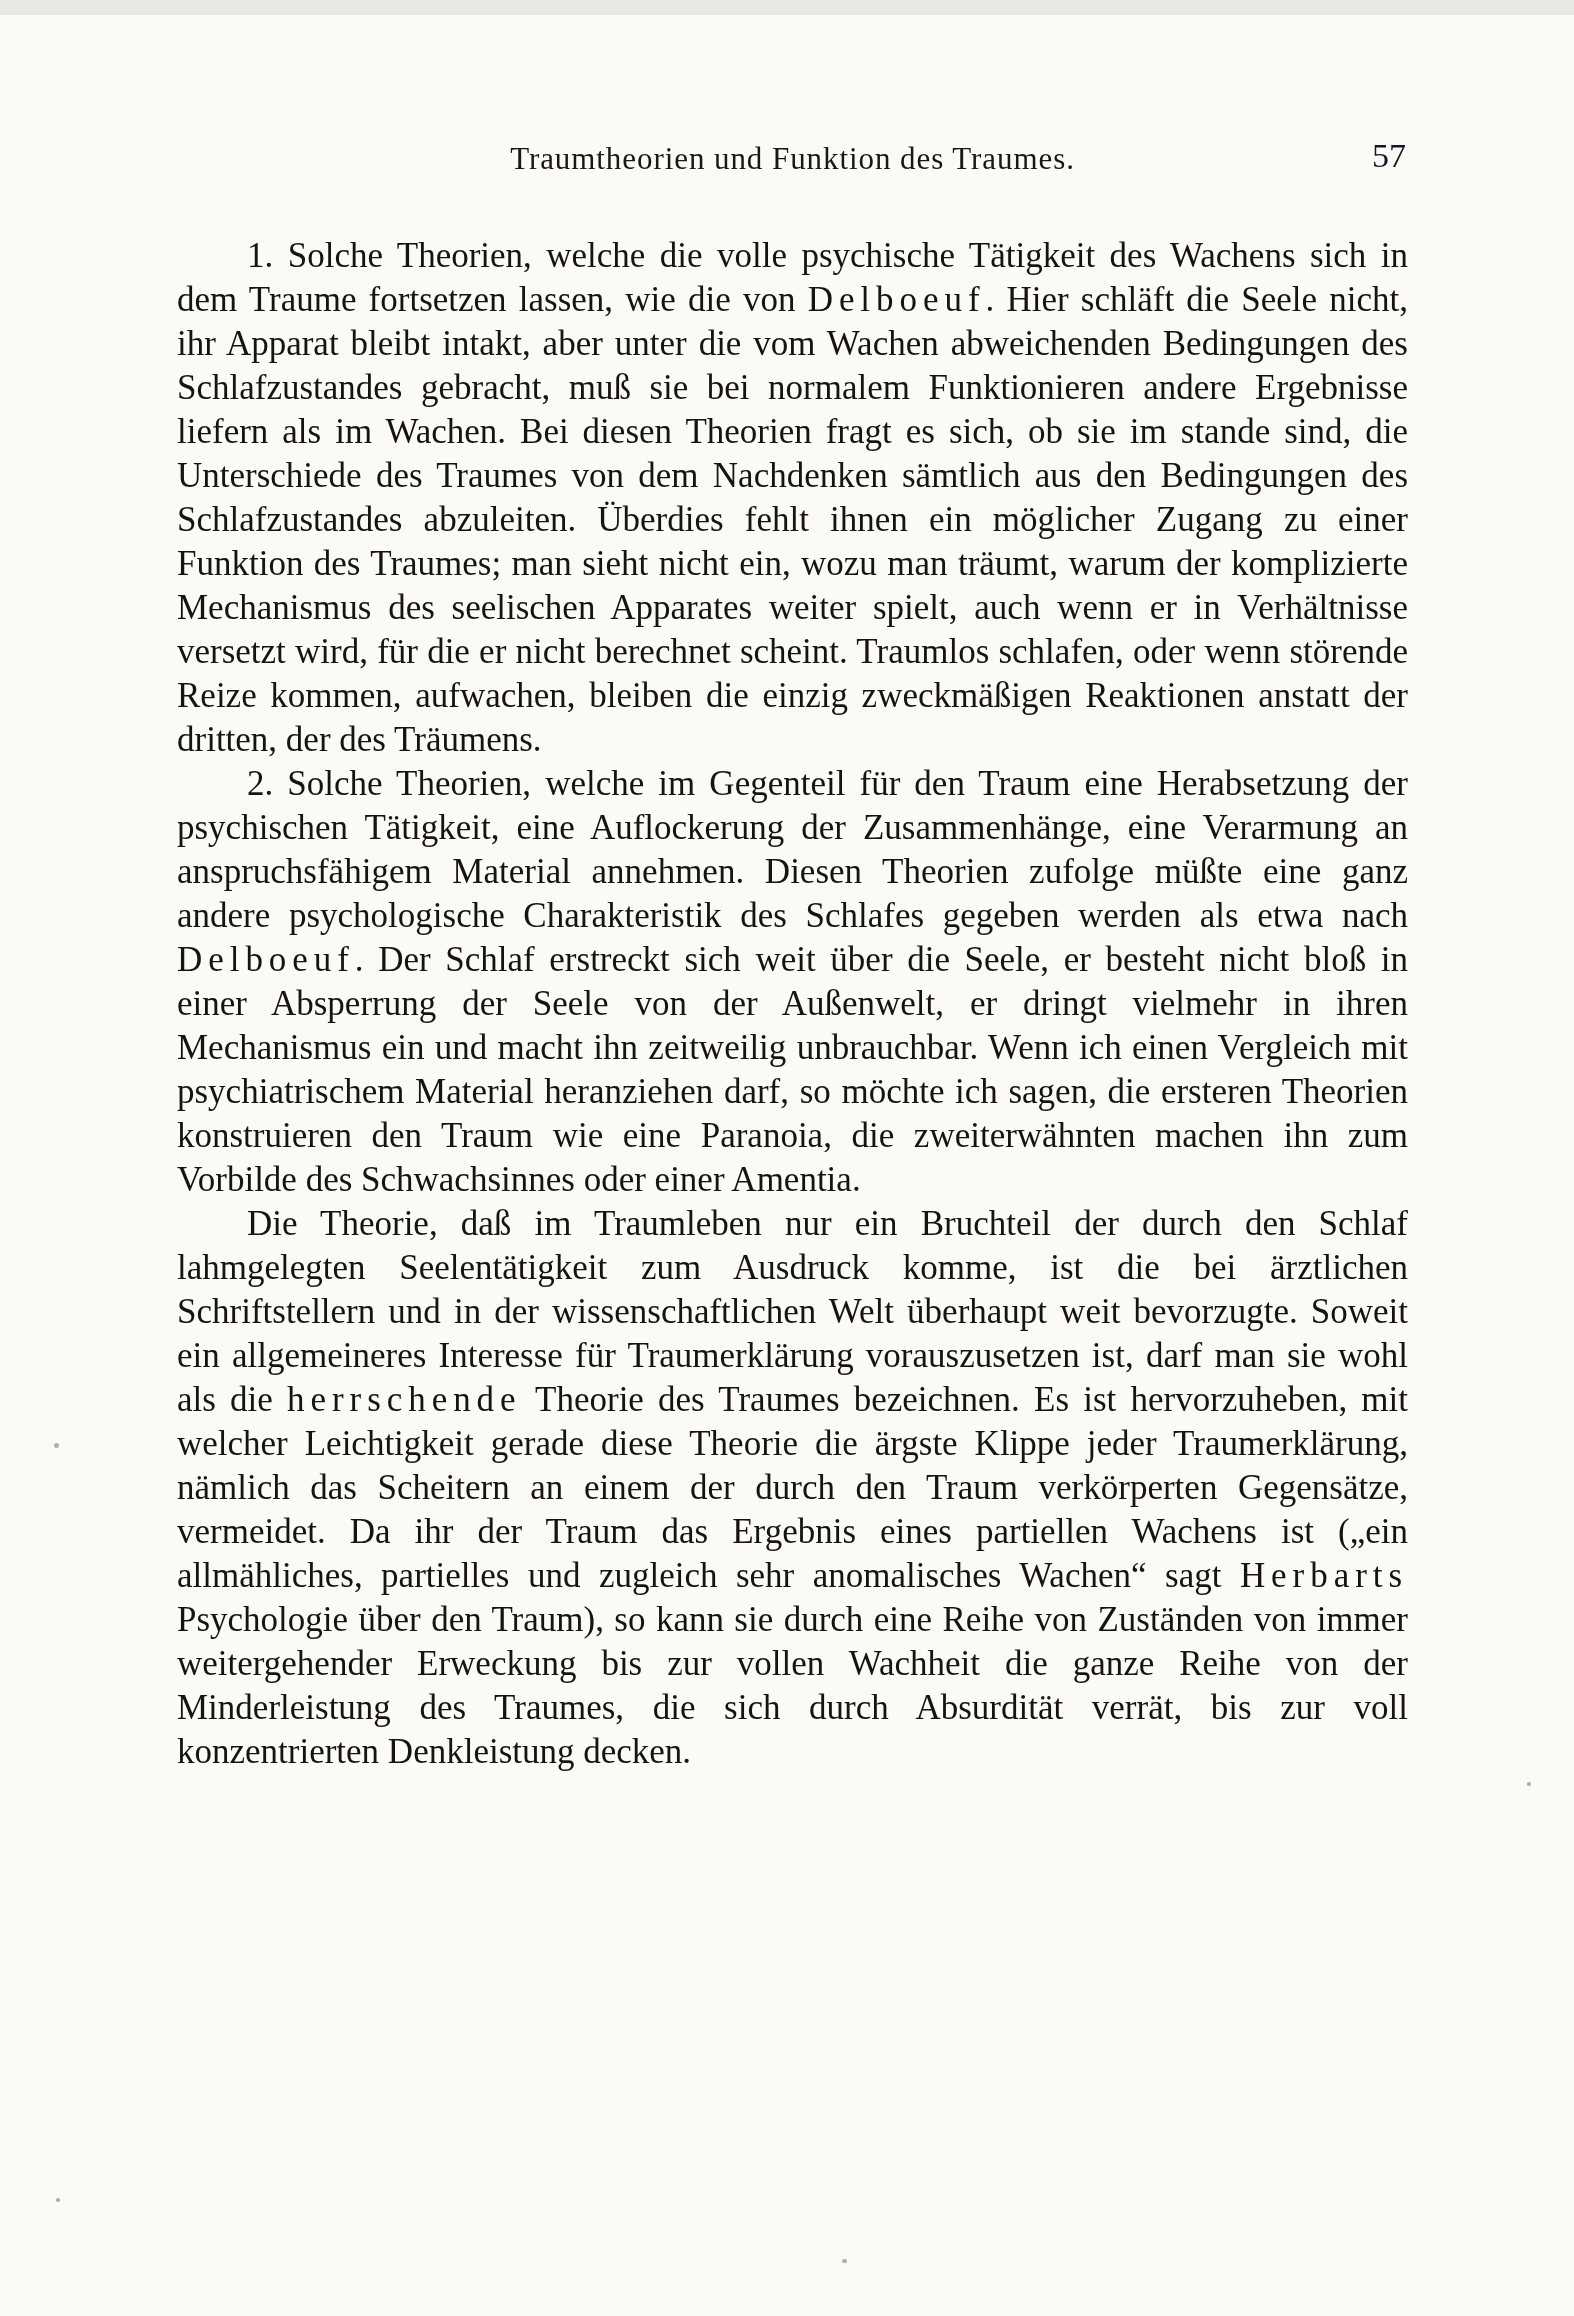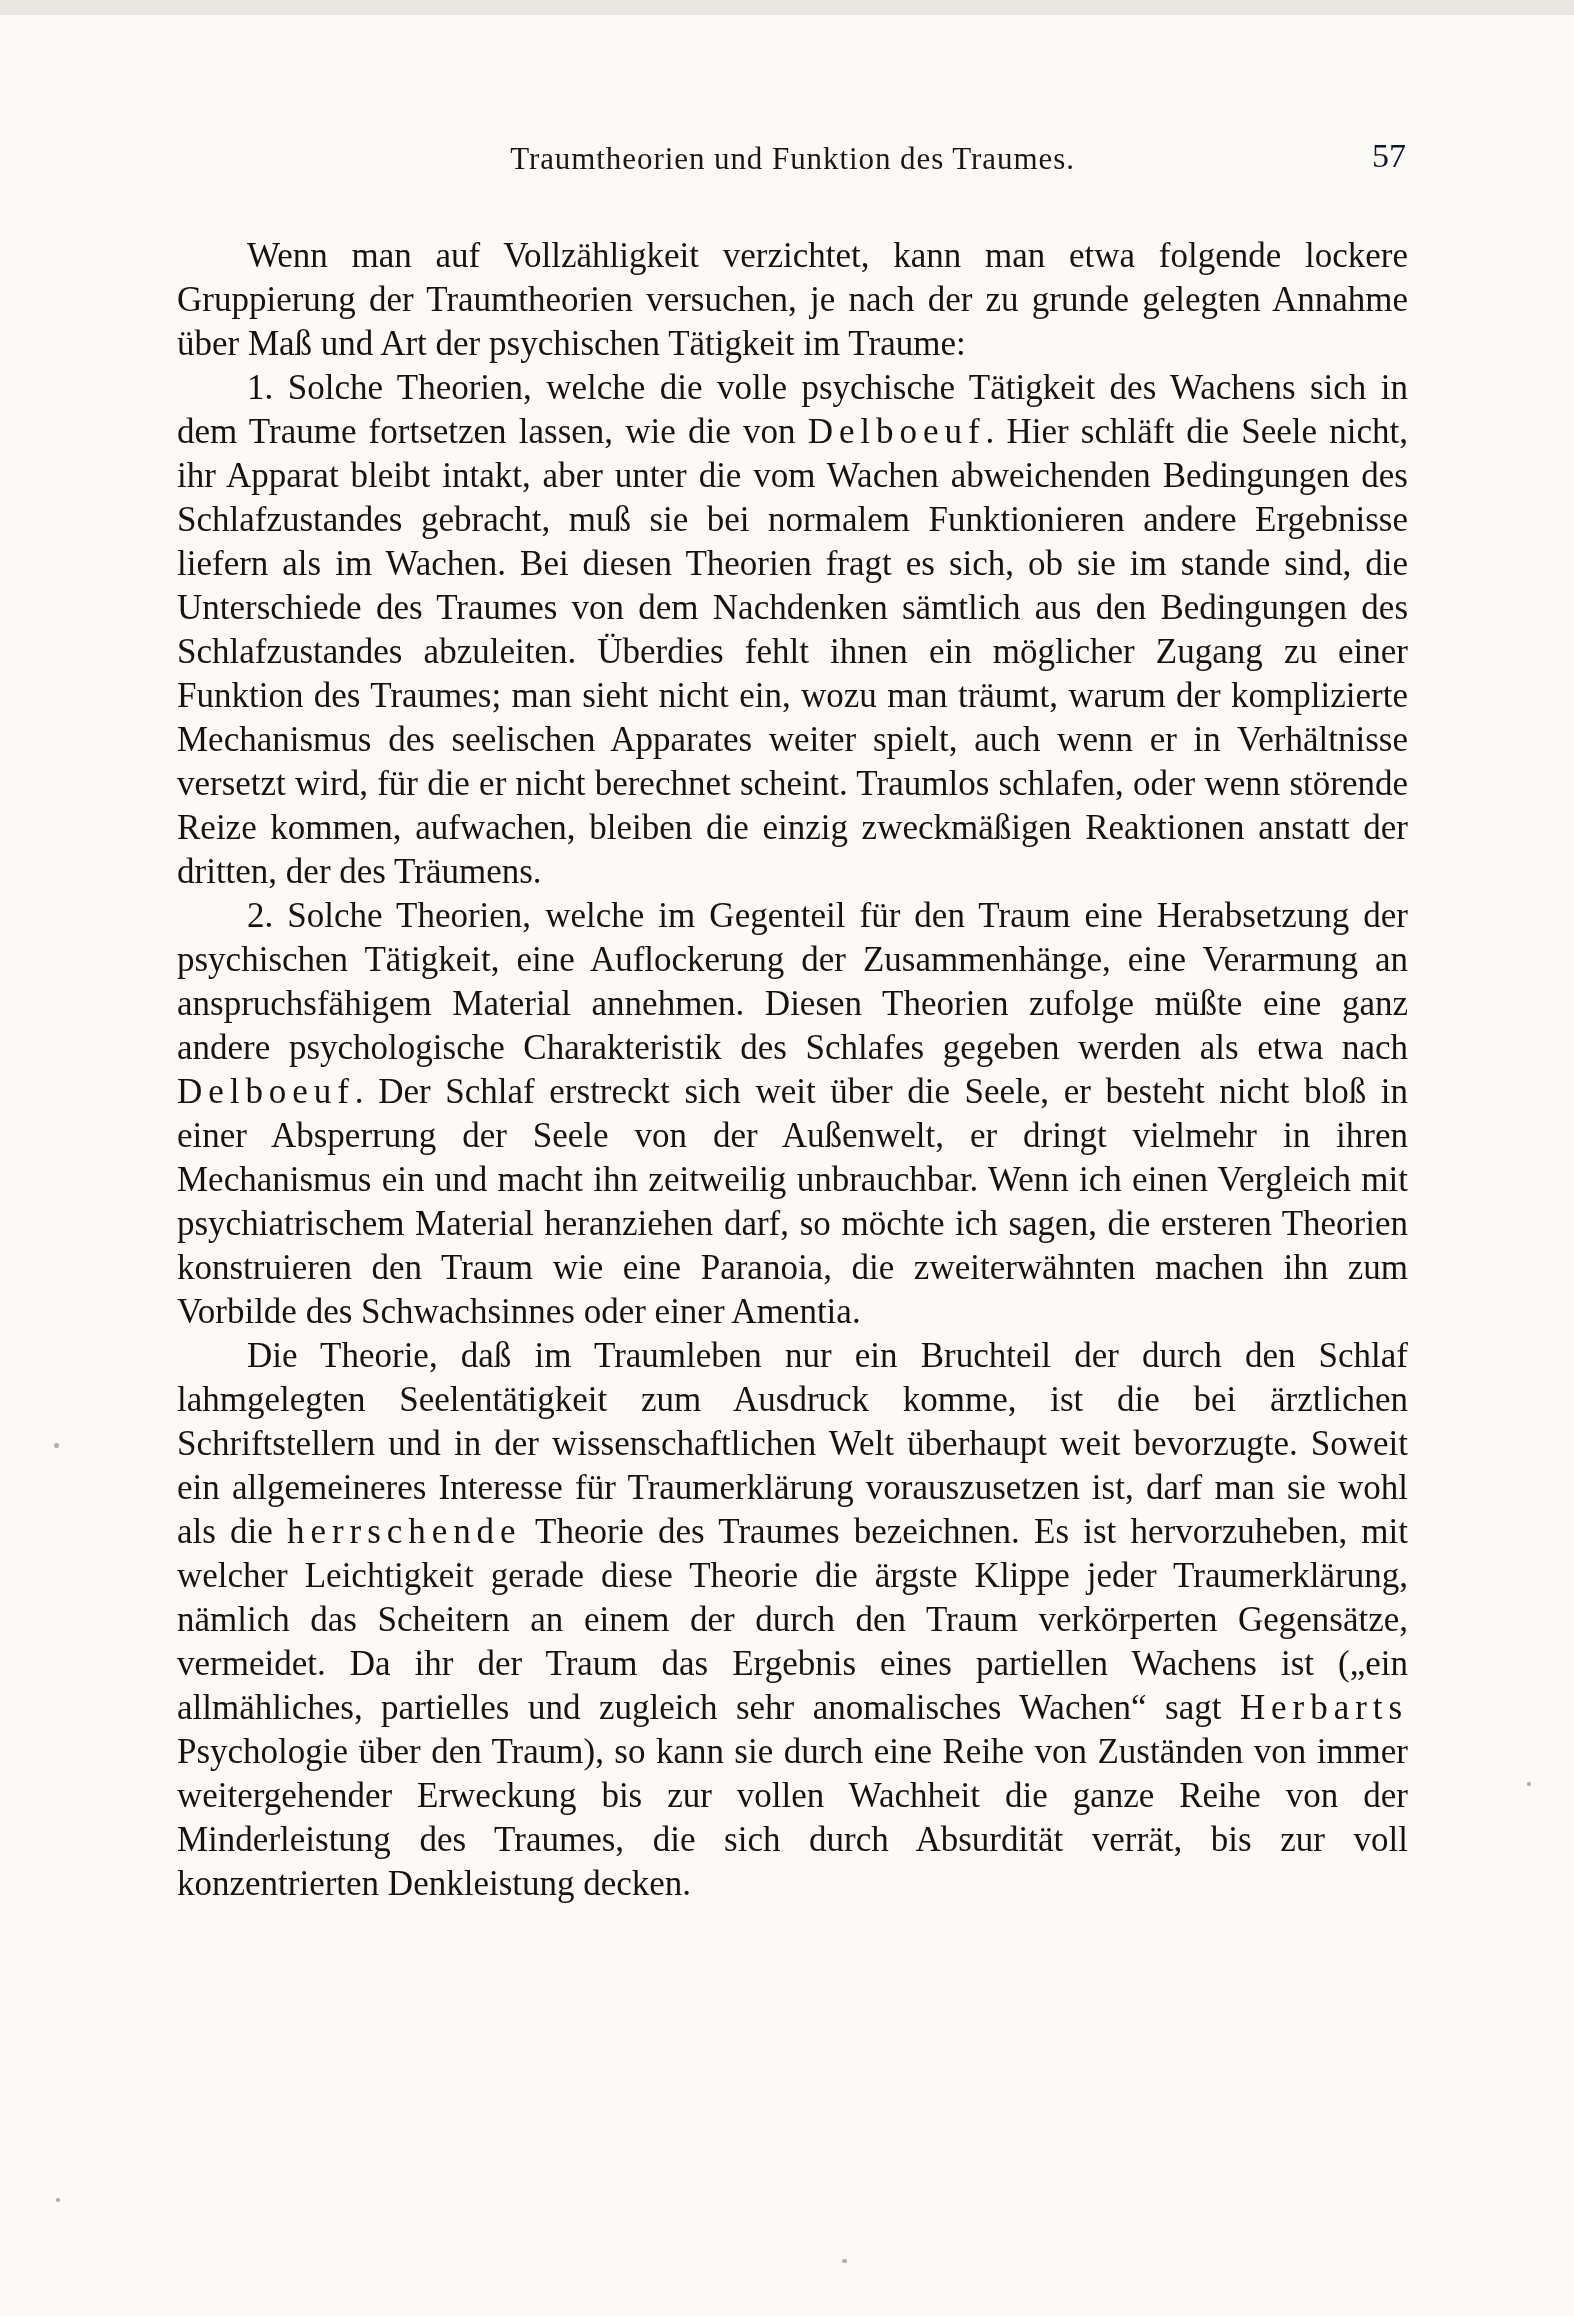--- a/index.html
+++ b/index.html
@@ -71,21 +71,20 @@
 </head>
 <body>
 
 <div class="page">
   <div class="content">
     <div class="running-head">
       <span class="head-title">Traumtheorien und Funktion des Traumes.</span>
       <span class="head-page">57</span>
     </div>
     <div class="body-text">
-        <p class="para"><span class="">Wenn man auf Vollzähligkeit verzichtet, kann man etwa folgende lockere Gruppierung der Traumtheorien versuchen, je nach der zu grunde gelegten Annahme über Maß und Art der psychischen Tätigkeit im Traume:</span></p>
         <p class="para"><span class="">1. Solche Theorien, welche die volle psychische Tätigkeit des Wachens sich in dem Traume fortsetzen lassen, wie die von </span><span class="sperr">Delboeuf</span><span class="">. Hier schläft die Seele nicht, ihr Apparat bleibt intakt, aber unter die vom Wachen abweichenden Bedingungen des Schlafzustandes gebracht, muß sie bei normalem Funktionieren andere Ergebnisse liefern als im Wachen. Bei diesen Theorien fragt es sich, ob sie im stande sind, die Unterschiede des Traumes von dem Nachdenken sämtlich aus den Bedingungen des Schlafzustandes abzuleiten. Überdies fehlt ihnen ein möglicher Zugang zu einer Funktion des Traumes; man sieht nicht ein, wozu man träumt, warum der komplizierte Mechanismus des seelischen Apparates weiter spielt, auch wenn er in Verhältnisse versetzt wird, für die er nicht berechnet scheint. Traumlos schlafen, oder wenn störende Reize kommen, aufwachen, bleiben die einzig zweckmäßigen Reaktionen anstatt der dritten, der des Träumens.</span></p>
         <p class="para"><span class="">2. Solche Theorien, welche im Gegenteil für den Traum eine Herabsetzung der psychischen Tätigkeit, eine Auflockerung der Zusammenhänge, eine Verarmung an anspruchsfähigem Material annehmen. Diesen Theorien zufolge müßte eine ganz andere psychologische Charakteristik des Schlafes gegeben werden als etwa nach </span><span class="sperr">Delboeuf</span><span class="">. Der Schlaf erstreckt sich weit über die Seele, er besteht nicht bloß in einer Absperrung der Seele von der Außenwelt, er dringt vielmehr in ihren Mechanismus ein und macht ihn zeitweilig unbrauchbar. Wenn ich einen Vergleich mit psychiatrischem Material heranziehen darf, so möchte ich sagen, die ersteren Theorien konstruieren den Traum wie eine Paranoia, die zweiterwähnten machen ihn zum Vorbilde des Schwachsinnes oder einer Amentia.</span></p>
         <p class="para"><span class="">Die Theorie, daß im Traumleben nur ein Bruchteil der durch den Schlaf lahmgelegten Seelentätigkeit zum Ausdruck komme, ist die bei ärztlichen Schriftstellern und in der wissenschaftlichen Welt überhaupt weit bevorzugte. Soweit ein allgemeineres Interesse für Traumerklärung vorauszusetzen ist, darf man sie wohl als die </span><span class="sperr">herrschende</span><span class=""> Theorie des Traumes bezeichnen. Es ist hervorzuheben, mit welcher Leichtigkeit gerade diese Theorie die ärgste Klippe jeder Traumerklärung, nämlich das Scheitern an einem der durch den Traum verkörperten Gegensätze, vermeidet. Da ihr der Traum das Ergebnis eines partiellen Wachens ist („ein allmähliches, partielles und zugleich sehr anomalisches Wachen“ sagt </span><span class="sperr">Herbarts</span><span class=""> Psychologie über den Traum), so kann sie durch eine Reihe von Zuständen von immer weitergehender Erweckung bis zur vollen Wachheit die ganze Reihe von der Minderleistung des Traumes, die sich durch Absurdität verrät, bis zur voll konzentrierten Denkleistung decken.</span></p>
       </div>
   </div>
   <div class="speck speck-1"></div>
   <div class="speck speck-2"></div>
   <div class="speck speck-3"></div>
   <div class="speck speck-4"></div>
 </div>

